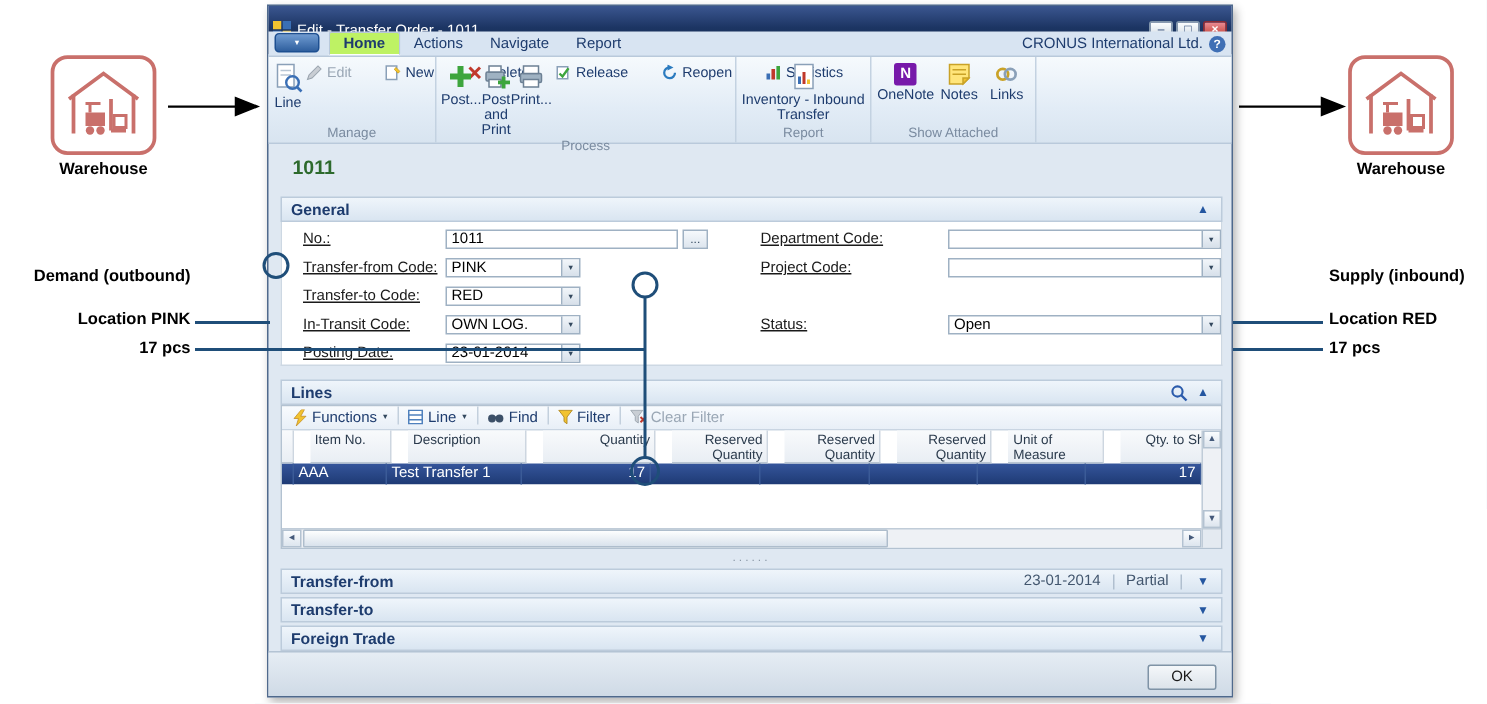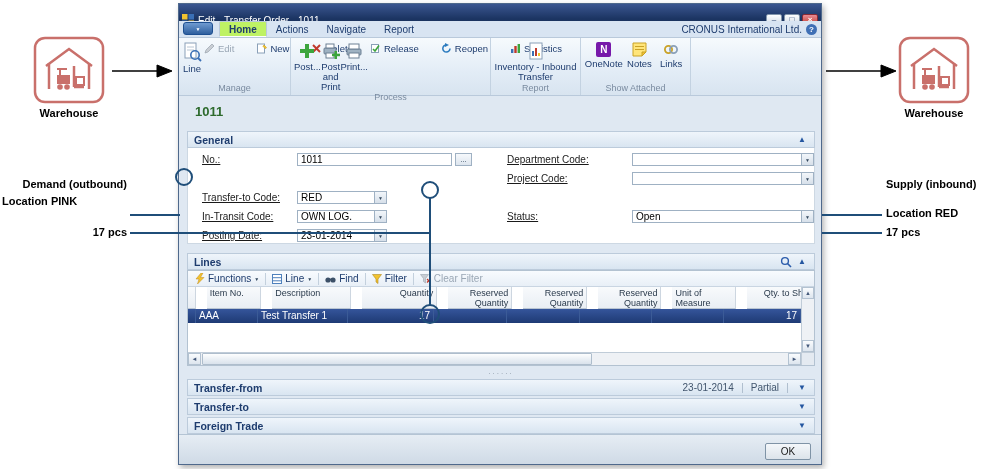--- a/index.html
+++ b/index.html
@@ -83,21 +83,21 @@
 
   .gen-body { position:absolute; left:8px; top:144px; width:628px; height:96px; background:#fff; border:1px solid #cdd8e3; border-top:none; }
   .frow { position:absolute; height:13px; display:flex; align-items:center; }
   .flabel { font-size:10px; color:#1a1a1a;text-decoration:underline; }
   .ctrl { height:13px; border:1px solid #9fb1c3; background:#fff; display:flex; align-items:center; font-size:10px; }
   .ctrl .val { flex:1; padding:0 3px; white-space:nowrap; overflow:hidden; }
   .ddbtn { width:12px; height:11px; background:linear-gradient(#f2f6fa,#d7e0ea); border-left:1px solid #9fb1c3; display:flex; align-items:center; justify-content:center; font-size:5px; color:#33485e; }
   .assist { width:17px; height:13px; margin-left:3px; border:1px solid #9fb1c3; background:linear-gradient(#f6f9fc,#dde5ee); display:flex; align-items:center; justify-content:center; font-size:8px; line-height:4px; color:#33485e; }
 
   .lines-body { position:absolute; left:8px; top:266px; width:628px; height:96px; background:#fff; border:1px solid #b3c2d1; }
-  .ltoolbar { height:16px; display:flex; align-items:center; gap:3px; padding:0 4px; background:linear-gradient(#f8fbfe,#e8eff7); border-bottom:1px solid #c9d5e2; }
+  .ltoolbar { height:16px; display:flex; align-items:flex-start; gap:3px; padding:0 4px; background:linear-gradient(#f8fbfe,#e8eff7); border-bottom:1px solid #c9d5e2; }
   .tbi { display:flex; align-items:center; gap:3px; font-size:10px; color:#1e3c6e; padding:0 3px; height:14px; }
   .tsep { width:1px; height:12px; background:#c3d0dd; }
   .mini-arrow { font-size:5px; color:#33485e; }
 
   .grid { position:relative; height:78px; }
   .ghead { display:flex; height:22px;gap:11px; }
   .gh {
     background:linear-gradient(#f8fafc,#e9eef4); border-right:1px solid #cdd6e0; border-bottom:1px solid #b9c5d2;
     font-size:9px; line-height:10px; color:#2a3a4c; padding:1px 3px; display:flex; align-items:flex-start; overflow:hidden;
   }
@@ -144,21 +144,21 @@
     <line x1="24" y1="33" x2="34" y2="33" stroke="#c9706b" stroke-width="2"></line>
     <line x1="41" y1="30" x2="41" y2="51" stroke="#c9706b" stroke-width="2.5"></line>
     <line x1="41" y1="51" x2="51" y2="51" stroke="#c9706b" stroke-width="2.5"></line>
     <rect x="43" y="41" width="8" height="8" fill="none" stroke="#c9706b" stroke-width="2"></rect>
     <circle cx="27" cy="51" r="2.8" fill="#c9706b"></circle>
     <circle cx="34" cy="51" r="2.8" fill="#c9706b"></circle>
   </svg>
   <div class="wh-label" style="left:19px;top:107px;width:100px">Warehouse</div>
 
   <div class="ann-label" style="left:2px;top:178px;width:125px;text-align:right">Demand (outbound)</div>
-  <div class="ann-label" style="left:2px;top:195px;width:125px;text-align:left">Location PINK</div>
+  <div class="ann-label" style="left:2px;top:207px;width:125px;text-align:right">Location PINK</div>
   <div class="ann-label" style="left:2px;top:226px;width:125px;text-align:right">17 pcs</div>
 
   <svg class="abs" style="left:898px;top:36px;z-index:5" width="72" height="68" viewBox="0 0 72 68">
     <rect x="2" y="2" width="68" height="64" rx="10" fill="#fff" stroke="#c9706b" stroke-width="2.5"></rect>
     <polyline points="13,30 36,13 59,30" fill="none" stroke="#c9706b" stroke-width="2.5"></polyline>
     <line x1="16" y1="27" x2="16" y2="53" stroke="#c9706b" stroke-width="2.5"></line>
     <line x1="56" y1="27" x2="56" y2="53" stroke="#c9706b" stroke-width="2.5"></line>
     <rect x="24" y="39" width="13" height="9" fill="#c9706b"></rect>
     <line x1="27" y1="33" x2="27" y2="39" stroke="#c9706b" stroke-width="2"></line>
     <line x1="24" y1="33" x2="34" y2="33" stroke="#c9706b" stroke-width="2"></line>
@@ -365,20 +365,27 @@
       <span class="chev">▲</span>
     </div>
     <div class="gen-body">
 
       <div class="frow" style="left:14px;top:5px">
         <span class="flabel" style="width:95px">No.:</span>
         <span class="ctrl" style="width:155px">
             <span class="val">1011</span>
           </span>
         <span class="assist">...</span>
+      </div>
+      <div class="frow" style="left:14px;top:24px">
+        <span class="flabel" style="width:95px">Transfer-from Code:</span>
+        <span class="ctrl" style="width:90px">
+            <span class="val">PINK</span>
+            <span class="ddbtn">▼</span>
+          </span>
       </div>
       <div class="frow" style="left:14px;top:43px">
         <span class="flabel" style="width:95px">Transfer-to Code:</span>
         <span class="ctrl" style="width:90px">
             <span class="val">RED</span>
             <span class="ddbtn">▼</span>
           </span>
       </div>
       <div class="frow" style="left:14px;top:62px">
         <span class="flabel" style="width:95px">In-Transit Code:</span>

